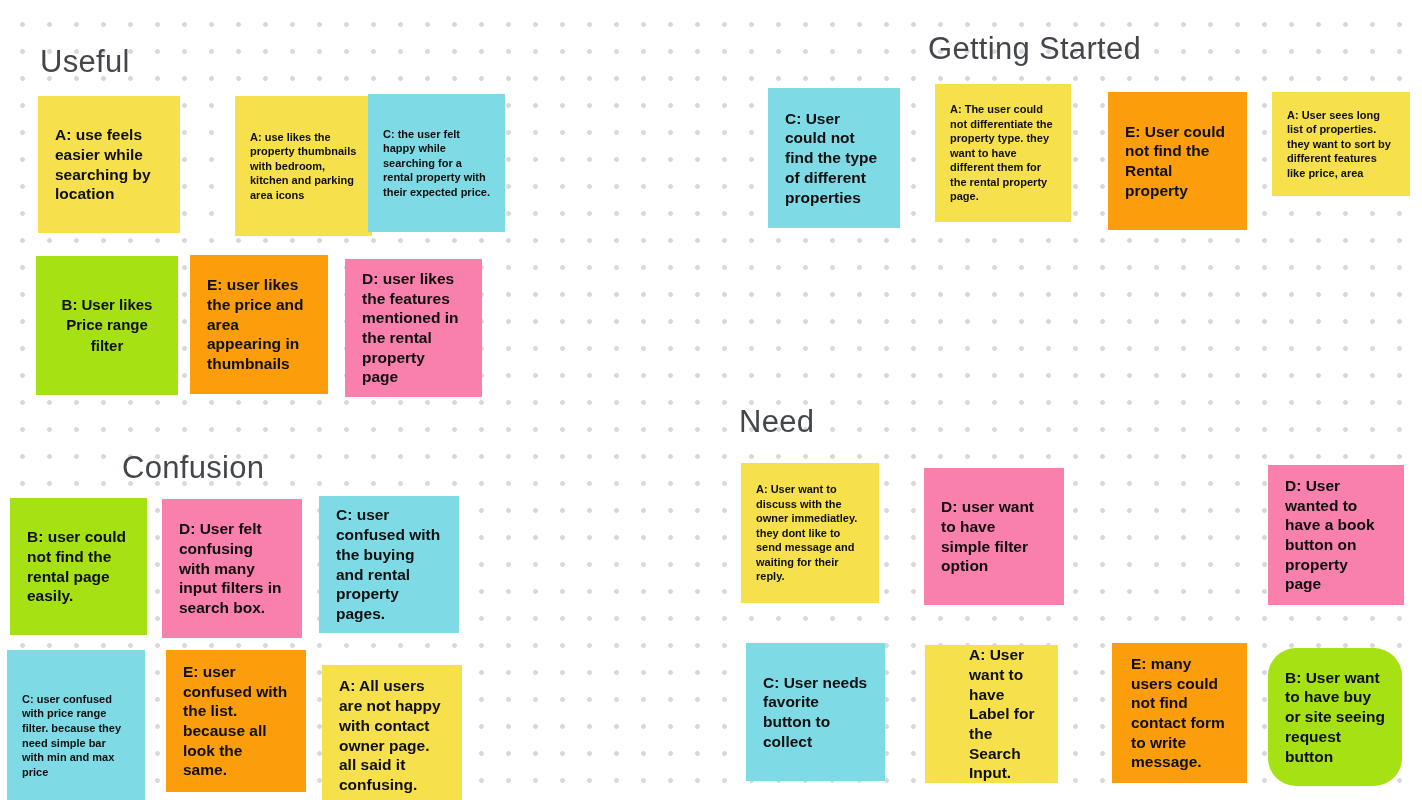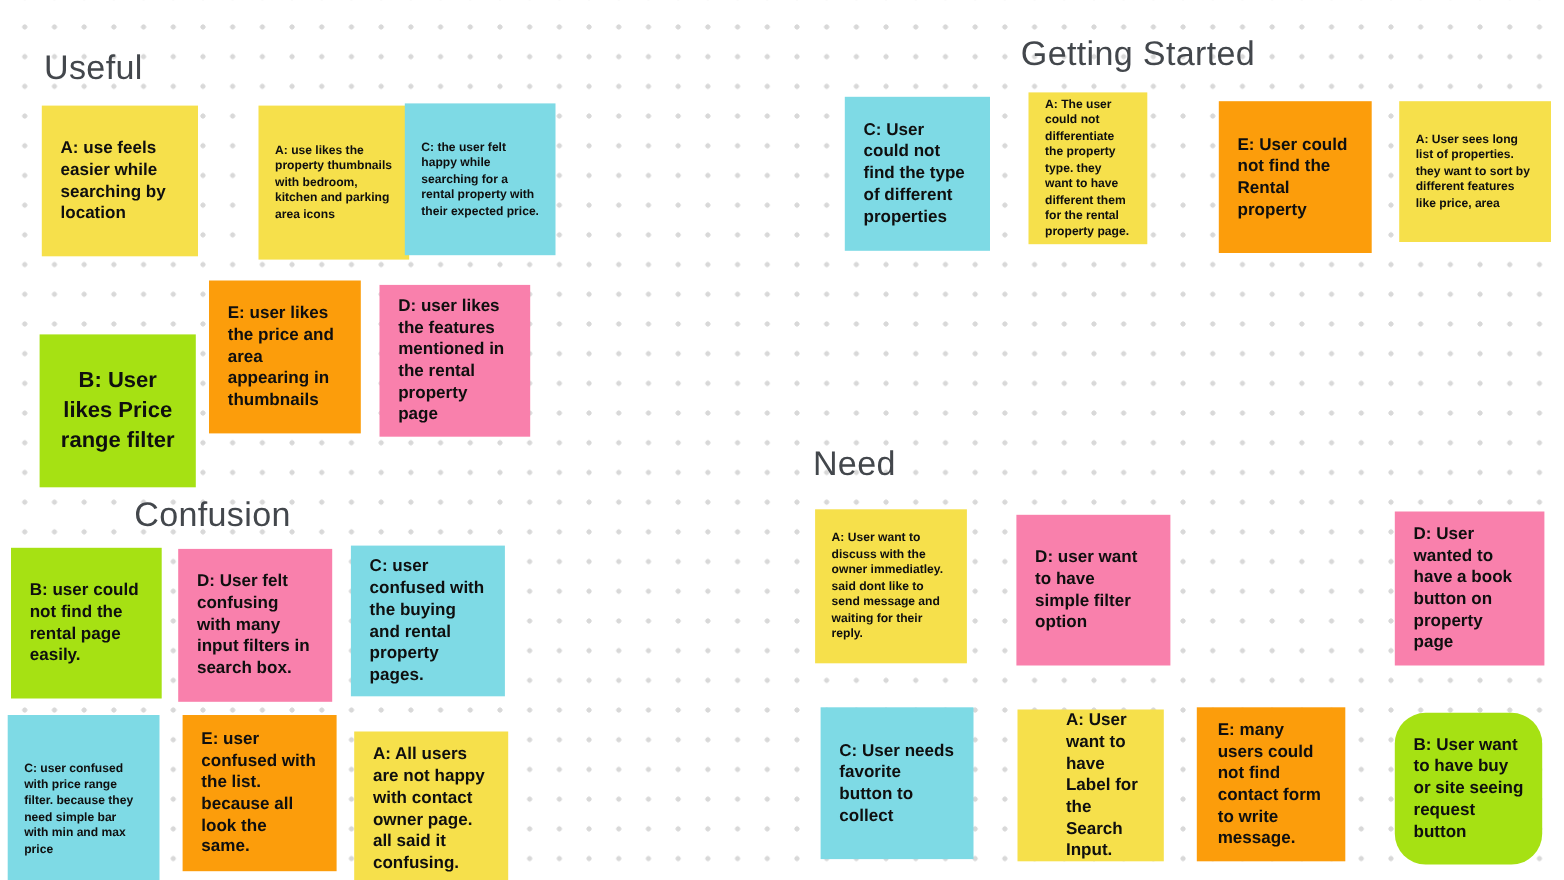--- a/index.html
+++ b/index.html
@@ -36,21 +36,21 @@
     color: #0f0f0f;
     font-weight: 700;
     overflow: hidden;
   }
   .note .note-text {
     display: block;
     width: 100%;
   }
   .note.sm { font-size: 11px;   line-height: 1.32; padding: 10px 15px; }
   .note.md { font-size: 15.5px; line-height: 1.27; }
-  .note.lg { font-size: 20px;   line-height: 1.35; justify-content: center; text-align: center; padding: 10px 12px; margin-top: 48px; }
+  .note.lg { font-size: 15px;   line-height: 1.35; justify-content: center; text-align: center; padding: 10px 12px; }
 </style>
 </head>
 <body>
 
 <div class="canvas">
 
   <div class="section-title" style="left:40px;  top:44px;">Useful</div>
   <div class="section-title" style="left:928px; top:31px;">Getting Started</div>
   <div class="section-title" style="left:122px; top:450px;">Confusion</div>
   <div class="section-title" style="left:739px; top:404px;">Need</div>
@@ -70,27 +70,27 @@
   <div class="note md" style="left: 190px; top: 255px; width: 138px; height: 139px; background-color: rgb(252, 157, 11);">
     <span class="note-text">E: user likes the price and area appearing in thumbnails</span>
   </div>
   <div class="note md" style="left: 345px; top: 259px; width: 137px; height: 138px; background-color: rgb(249, 128, 172);">
     <span class="note-text">D: user likes the features mentioned in the rental property page</span>
   </div>
 
   <div class="note md" style="left: 768px; top: 88px; width: 132px; height: 140px; background-color: rgb(126, 218, 229);">
     <span class="note-text">C: User could not find the type of different properties</span>
   </div>
-  <div class="note sm" style="left: 935px; top: 84px; width: 108px; height: 138px; background-color: rgb(246, 224, 75);">
+  <div class="note sm" style="left: 935px; top: 84px; width: 136px; height: 138px; background-color: rgb(246, 224, 75);">
     <span class="note-text">A: The user could not differentiate the property type. they want to have different them for the rental property page.</span>
   </div>
   <div class="note md" style="left: 1108px; top: 92px; width: 139px; height: 138px; background-color: rgb(252, 157, 11);">
     <span class="note-text">E: User could not find the Rental property</span>
   </div>
-  <div class="note sm" style="left: 1272px; top: 92px; width: 138px; height: 128px; background-color: rgb(246, 224, 75);">
+  <div class="note sm" style="left: 1272px; top: 92px; width: 138px; height: 104px; background-color: rgb(246, 224, 75);">
     <span class="note-text">A: User sees long list of properties. they want to sort by different features like price, area</span>
   </div>
 
   <div class="note md" style="left: 10px; top: 498px; width: 137px; height: 137px; background-color: rgb(166, 225, 19);">
     <span class="note-text">B: user could not find the rental page easily.</span>
   </div>
   <div class="note md" style="left: 162px; top: 499px; width: 140px; height: 139px; background-color: rgb(249, 128, 172);">
     <span class="note-text">D: User felt confusing with many input filters in search box.</span>
   </div>
   <div class="note md" style="left: 319px; top: 496px; width: 140px; height: 137px; background-color: rgb(126, 218, 229);">
@@ -100,34 +100,34 @@
     <span class="note-text">C: user confused with price range filter. because they need simple bar with min and max price</span>
   </div>
   <div class="note md" style="left: 166px; top: 650px; width: 140px; height: 142px; background-color: rgb(252, 157, 11);">
     <span class="note-text">E: user confused with the list. because all look the same.</span>
   </div>
   <div class="note md" style="left: 322px; top: 652px; width: 140px; height: 141px; background-color: rgb(246, 224, 75); margin-top: 13px;">
     <span class="note-text">A: All users are not happy with contact owner page. all said it confusing.</span>
   </div>
 
   <div class="note sm" style="left: 741px; top: 463px; width: 138px; height: 140px; background-color: rgb(246, 224, 75);">
-    <span class="note-text">A: User want to discuss with the owner immediatley. said dont like to send message and waiting for their reply.</span>
+    <span class="note-text">A: User want to discuss with the owner immediatley. they dont like to send message and waiting for their reply.</span>
   </div>
   <div class="note md" style="left: 924px; top: 468px; width: 140px; height: 137px; background-color: rgb(249, 128, 172);">
     <span class="note-text">D: user want to have simple filter option</span>
   </div>
   <div class="note md" style="left: 1268px; top: 465px; width: 136px; height: 140px; background-color: rgb(249, 128, 172);">
     <span class="note-text">D: User wanted to have a book button on property page</span>
   </div>
   <div class="note md" style="left: 746px; top: 643px; width: 139px; height: 138px; background-color: rgb(126, 218, 229);">
     <span class="note-text">C: User needs favorite button to collect</span>
   </div>
   <div class="note md" style="left: 925px; top: 645px; width: 133px; height: 138px; background-color: rgb(246, 224, 75); padding-left: 44px;">
     <span class="note-text">A: User want to have Label for the Search Input.</span>
   </div>
-  <div class="note md" style="left: 1088px; top: 643px; width: 135px; height: 140px; background-color: rgb(252, 157, 11); padding-left: 19px;">
+  <div class="note md" style="left: 1112px; top: 643px; width: 135px; height: 140px; background-color: rgb(252, 157, 11); padding-left: 19px;">
     <span class="note-text">E: many users could not find contact form to write message.</span>
   </div>
   <div class="note md" style="left: 1268px; top: 648px; width: 134px; height: 138px; background-color: rgb(166, 225, 19); border-radius: 28px;">
     <span class="note-text">B: User want to have buy or site seeing request button</span>
   </div>
 
 </div>
 
 </body></html>

